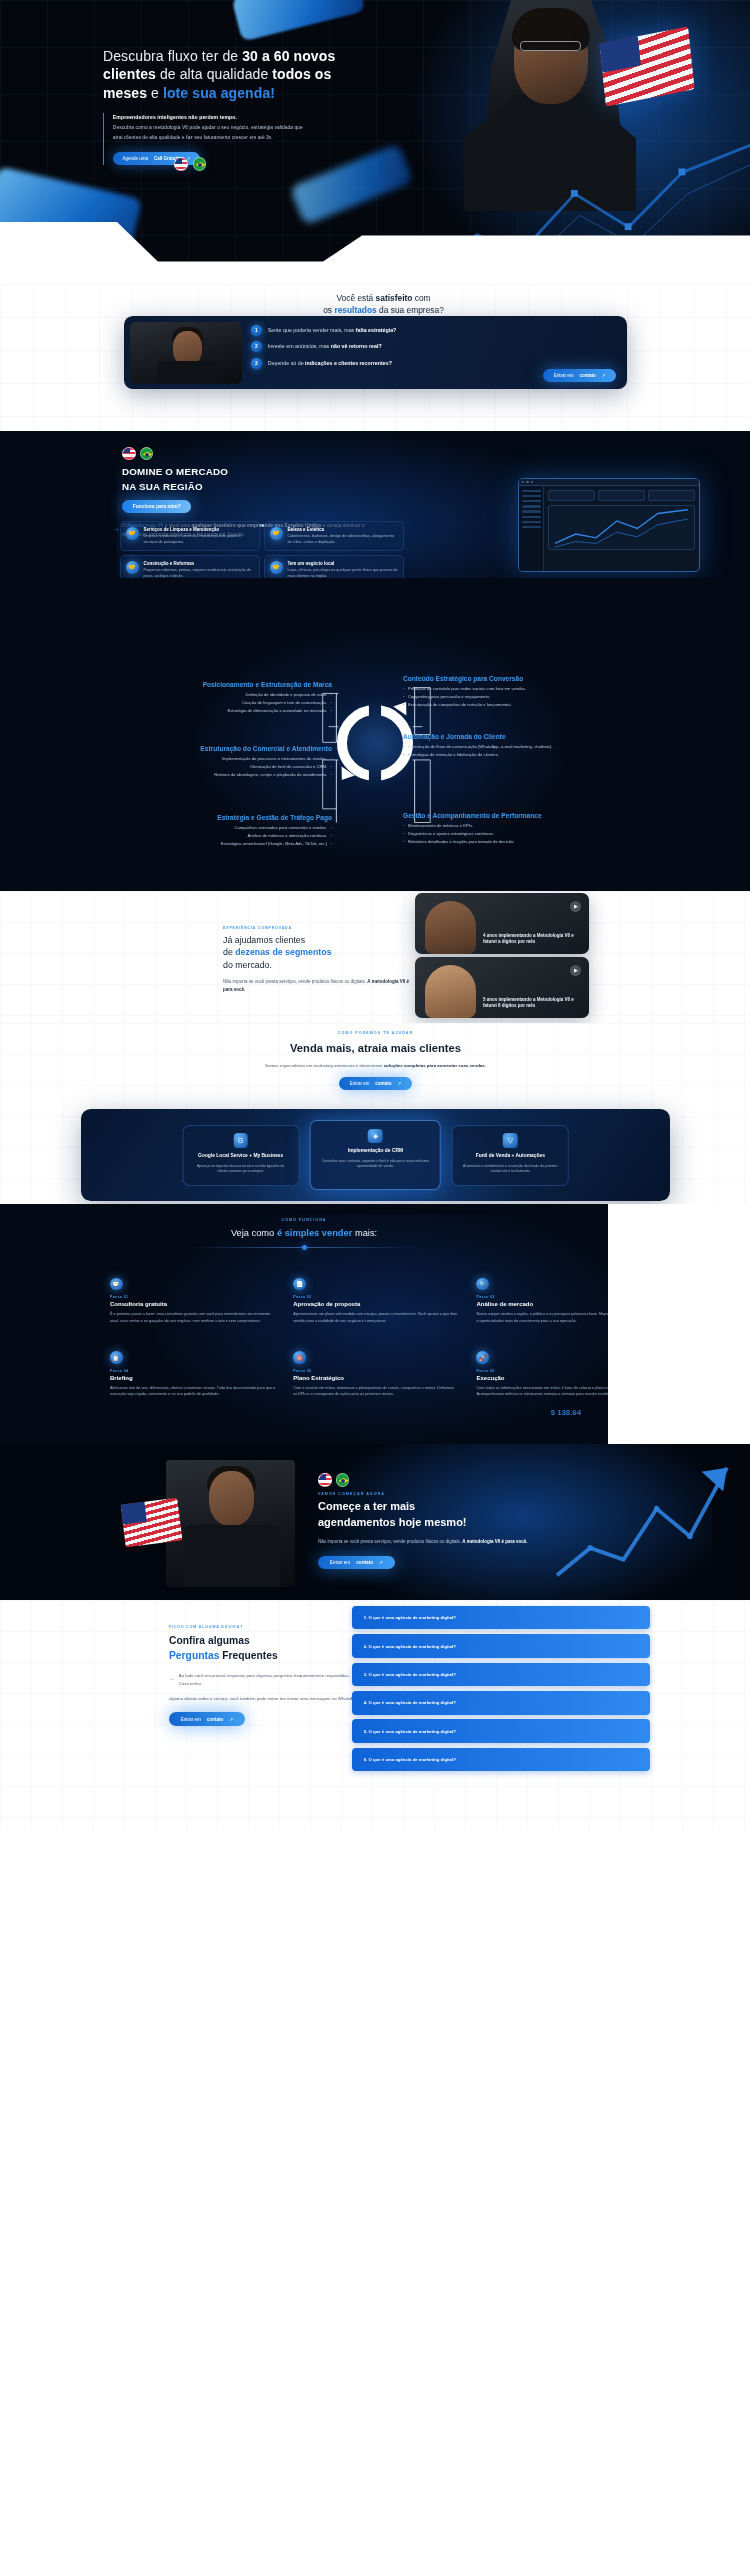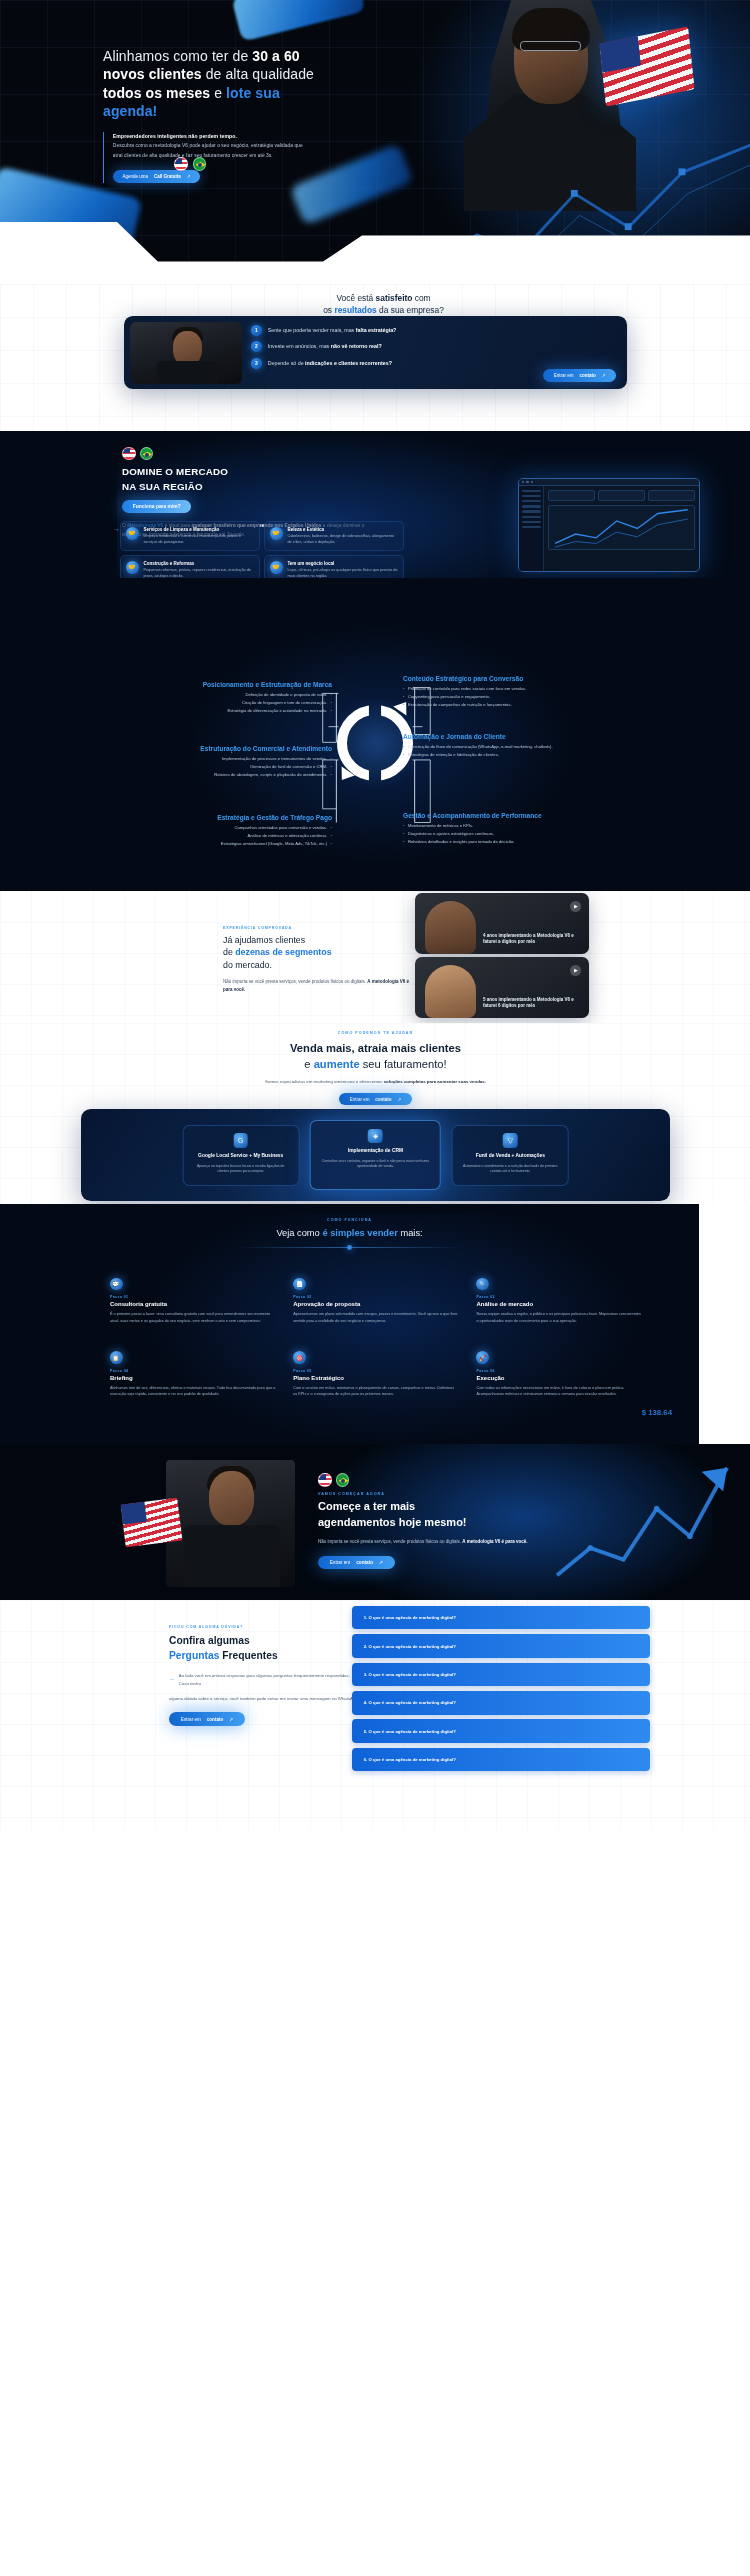--- a/index.html
+++ b/index.html
@@ -206,21 +206,21 @@
     border:1px solid rgba(60,130,225,.35);padding:7.8px;text-align:center}
   .s6c.mid{width:131px;height:70px;margin-top:-4.9px;background:rgba(12,38,80,.9);
     border:1px solid rgba(80,165,255,.6);box-shadow:0 0 21.5px rgba(40,125,235,.5)}
   .s6c-ic{width:14.7px;height:14.7px;margin:0 auto 4.9px;border-radius:3.9px;
     background:radial-gradient(circle at 35% 30%,#63b4f8,#0d4fa6);display:flex;align-items:center;justify-content:center;
     color:#fff;font-size:6.8px}
   .s6c-t{font-size:4.9px;font-weight:700;color:#fff;line-height:1.4;margin-bottom:3.9px}
   .s6c-d{font-size:3.5px;color:#9db0c7;line-height:1.55}
 
   
-  .s7{position:relative;width:699px;height:240px;background:#030a16;overflow:hidden}
+  .s7{position:relative;width:608px;height:240px;background:#030a16;overflow:hidden}
   .s7-glow{position:absolute;left:137px;top:9.8px;width:508px;height:235px;
     background:radial-gradient(ellipse at 50% 45%,rgba(14,62,148,.42),rgba(3,10,22,0) 68%)}
   .s7-head{position:absolute;left:0;right:0;top:13.7px;text-align:center}
   .s7-kicker{font-size:3.7px;font-weight:700;letter-spacing:1px;color:#3f9bf0;text-transform:uppercase}
   .s7-h{margin-top:6.8px;font-size:9.3px;color:#eef3f9;font-weight:400}
   .s7-h .blue{color:#3f9bf0;font-weight:700}
   .s7-rule{margin:8.8px auto 0;width:225px;height:1px;background:linear-gradient(90deg,transparent,#2b5f9e,transparent);position:relative}
   .s7-rule i{position:absolute;left:50%;top:-2px;width:4.9px;height:4.9px;margin-left:-2.4px;border-radius:50%;
     background:#2f86e8;box-shadow:0 0 7.8px #2f86e8}
   .s7-grid{position:absolute;left:108px;top:66px;width:536px;display:grid;grid-template-columns:repeat(3,1fr);
@@ -299,21 +299,21 @@
       <g fill="#2f86e8">
         <rect x="146" y="54" width="7" height="7"></rect>
           <rect x="201" y="88" width="7" height="7"></rect>
         <rect x="256" y="32" width="7" height="7"></rect>
           <circle cx="97" cy="118" r="3.5"></circle>
       </g>
     </svg>
 
     <div class="hero-copy">
       <h1 class="hero-h1">
-        <span>Alinhamos como ter de </span><b>30 a 60 novos clientes</b><span> de alta qualidade </span><b>todos os meses</b><span> e </span><span class="blue">lote sua agenda!</span>
+        <span>Descubra fluxo ter de </span><b>30 a 60 novos clientes</b><span> de alta qualidade </span><b>todos os meses</b><span> e </span><span class="blue">lote sua agenda!</span>
       </h1>
       <div class="hero-sub">
         <div class="lead">Empreendedores inteligentes não perdem tempo.</div>
         <p>Descubra como a metodologia V6 pode ajudar o seu negócio, estratégia validada que atrai clientes de alta qualidade e faz seu faturamento crescer em até 3x.</p>
         <button class="btn btn-pill">
           <span>Agende uma </span>
             <b>Call Gratuita</b>
             <span class="arw">↗</span>
         </button>
       </div>
@@ -548,21 +548,20 @@
       <div class="vid-cap">5 anos implementando a Metodologia V6 e faturei 6 digitos por mês</div>
     </div>
   </section>
 
   <section class="s6">
     <div class="s6-grid"></div>
     <div class="s6-head">
       <div class="s6-kicker">COMO PODEMOS TE AJUDAR</div>
       <div class="s6-h">
         <div>Venda mais, atraia mais clientes</div>
-        <div><span class="reg">e </span><span class="blue">aumente</span><span class="reg"> seu faturamento!</span></div>
       </div>
       <div class="s6-sub">
         <span>Somos especialistas em marketing americano e oferecemos </span><b>soluções completas para aumentar suas vendas.</b>
       </div>
       <button class="btn s6-btn">
         <span>Entrar em </span>
           <b>contato</b>
           <span class="arw">↗</span>
       </button>
     </div>

